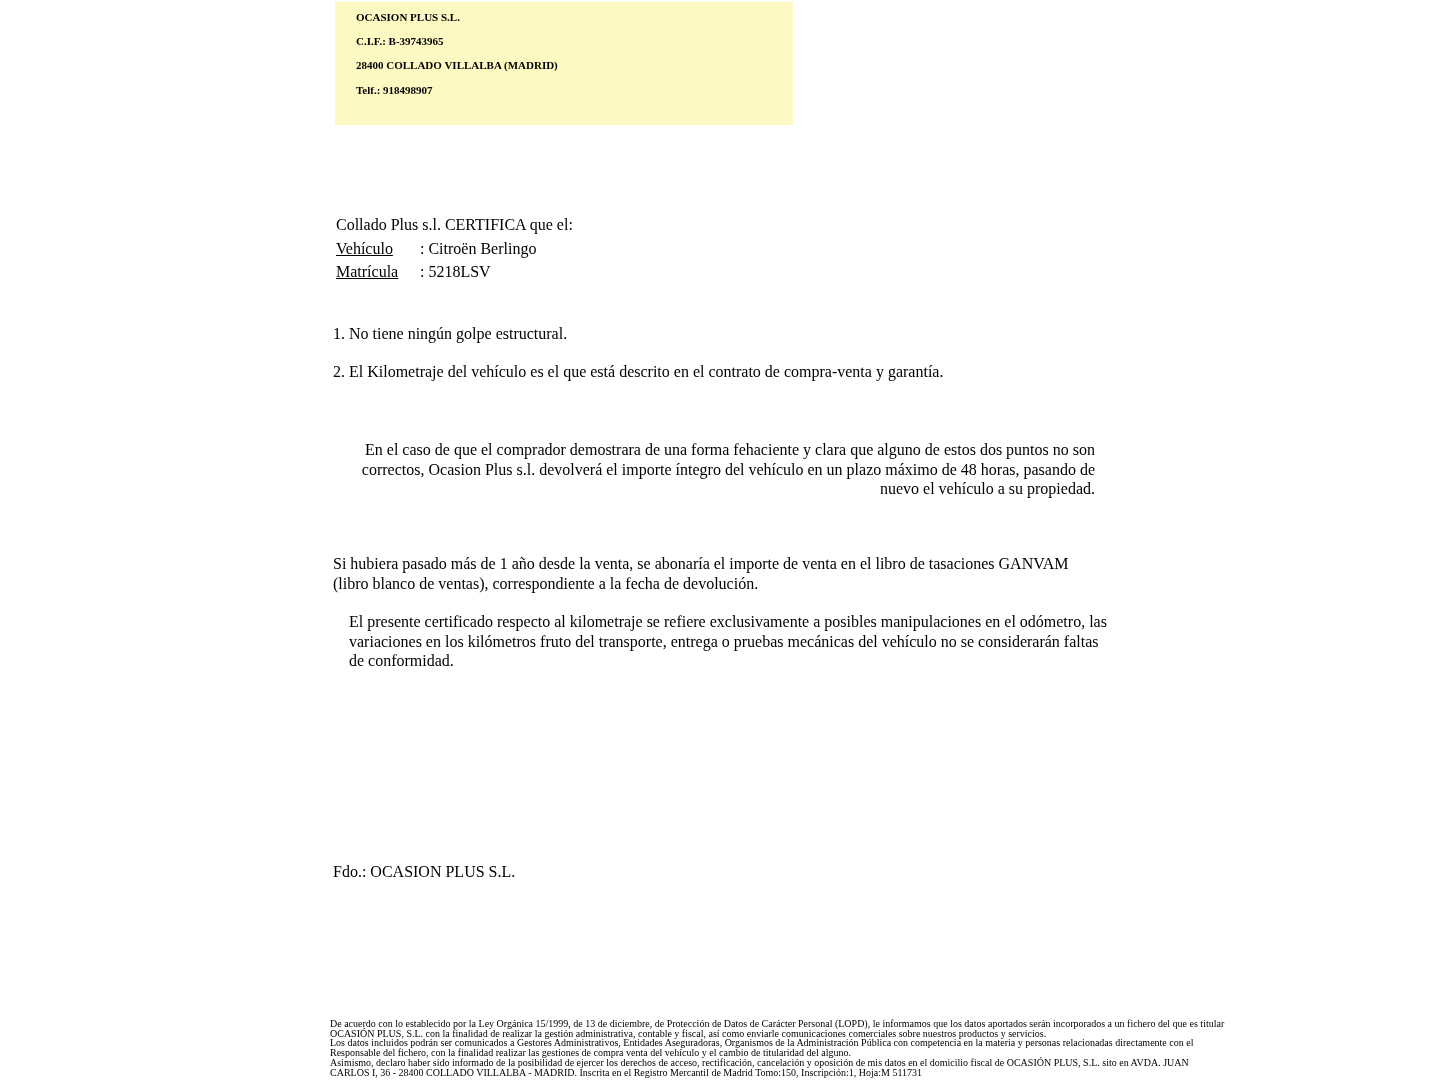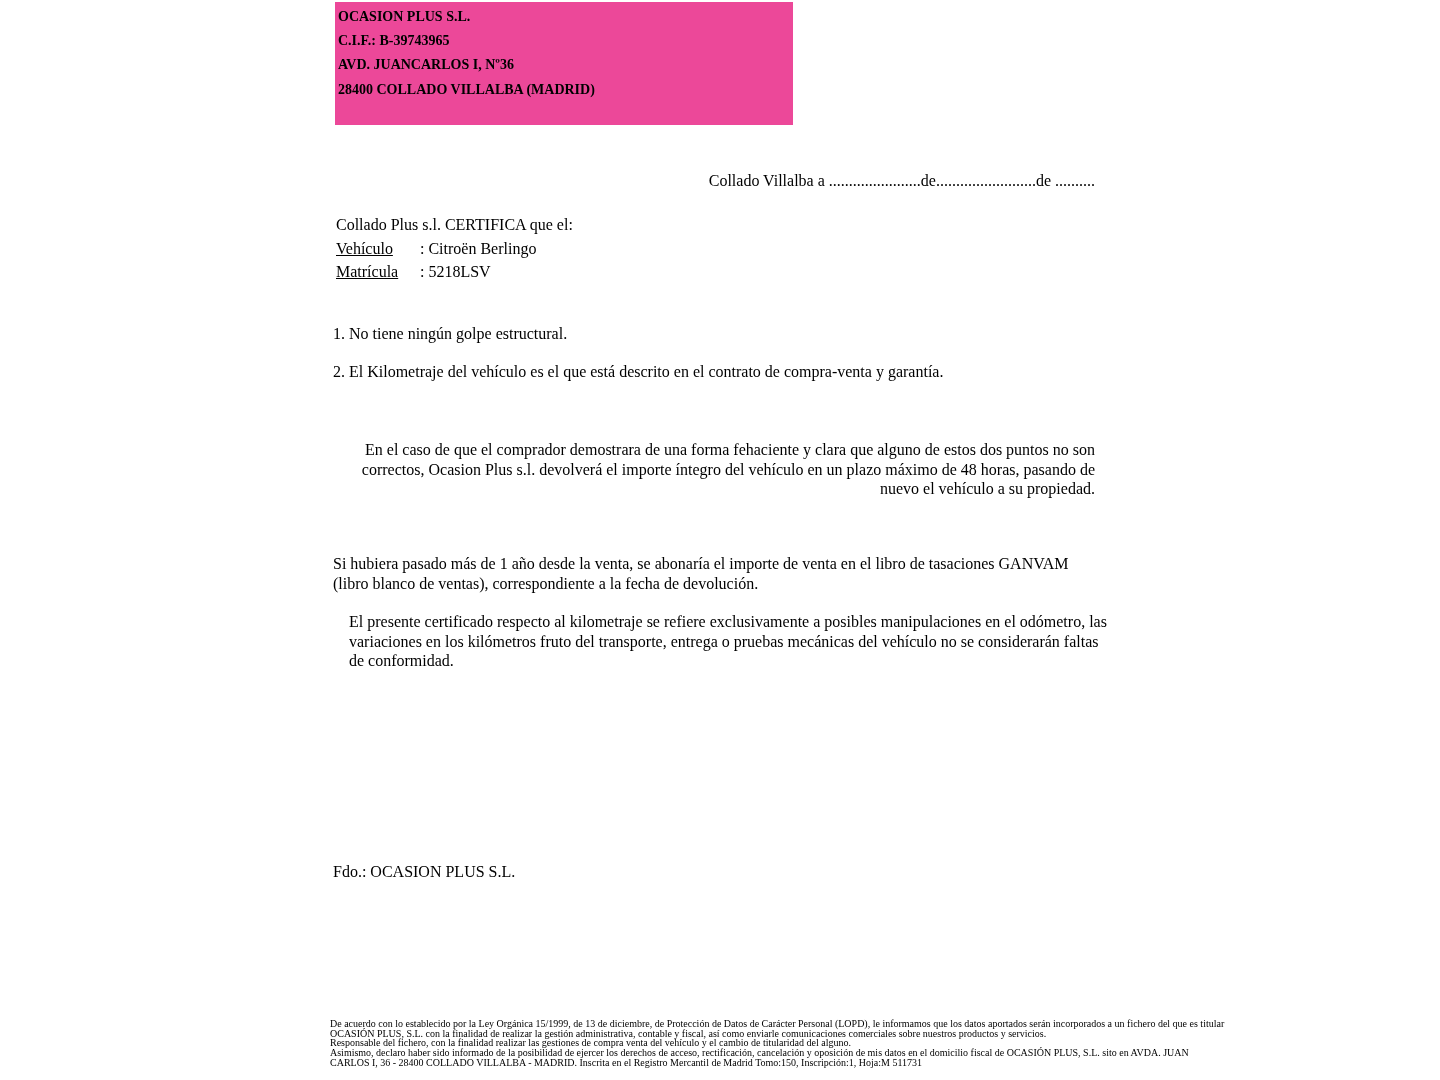--- a/index.html
+++ b/index.html
@@ -11,26 +11,26 @@
     overflow: hidden;
     font-family: "Liberation Serif", serif;
     color: #000000;
   }
   .header-box {
     position: absolute;
     left: 335px;
     top: 2px;
     width: 458px;
     height: 123px;
-    background: #ec4899;
-    padding-left: 3px;
+    background: #fef9c3;
+    padding-left: 21px;
     padding-top: 3px;
     box-sizing: border-box;
     font-weight: bold;
-    font-size: 14px;
+    font-size: 11px;
     line-height: 24.2px;
     white-space: nowrap;
   }
   .content {
     position: absolute;
     left: 333px;
     top: 0;
     width: 762px;
     height: 1080px;
     font-size: 16px;
@@ -60,27 +60,26 @@
   }
 </style>
 </head>
 <body>
 
 <div class="page">
 
   <div class="header-box">
     <div>OCASION PLUS S.L.</div>
     <div>C.I.F.: B-39743965</div>
-    <div>AVD. JUANCARLOS I, Nº36</div>
     <div>28400 COLLADO VILLALBA (MADRID)</div>
+    <div>Telf.: 918498907</div>
   </div>
 
   <div class="content">
 
-    <div class="date-line">Collado Villalba a .......................de.........................de ..........</div>
 
     <div class="certify-intro">Collado Plus s.l. CERTIFICA que el:</div>
 
     <div class="kv-vehicle">
       <span class="kv-label"><span class="u">Vehículo</span></span><span>: Citroën Berlingo</span>
     </div>
 
     <div class="kv-plate">
       <span class="kv-label"><span class="u">Matrícula</span></span><span>: 5218LSV</span>
     </div>
@@ -90,19 +89,20 @@
 
     <p class="para-1">En el caso de que el comprador demostrara de una forma fehaciente y clara que alguno de estos dos puntos no son correctos, Ocasion Plus s.l. devolverá el importe íntegro del vehículo en un plazo máximo de 48 horas, pasando de nuevo el vehículo a su propiedad.</p>
     <p class="para-3">Si hubiera pasado más de 1 año desde la venta, se abonaría el importe de venta en el libro de tasaciones GANVAM (libro blanco de ventas), correspondiente a la fecha de devolución.</p>
     <p class="para-4">El presente certificado respecto al kilometraje se refiere exclusivamente a posibles manipulaciones en el odómetro, las variaciones en los kilómetros fruto del transporte, entrega o pruebas mecánicas del vehículo no se considerarán faltas de conformidad.</p>
 
     <div class="signature">Fdo.: OCASION PLUS S.L.</div>
 
     <div class="legal">
       <div>De acuerdo con lo establecido por la Ley Orgánica 15/1999, de 13 de diciembre, de Protección de Datos de Carácter Personal (LOPD), le informamos que los datos aportados serán incorporados a un fichero del que es titular</div>
       <div>OCASIÓN PLUS, S.L. con la finalidad de realizar la gestión administrativa, contable y fiscal, así como enviarle comunicaciones comerciales sobre nuestros productos y servicios.</div>
+      <div>Los datos incluidos podrán ser comunicados a Gestores Administrativos, Entidades Aseguradoras, Organismos de la Administración Pública con competencia en la materia y personas relacionadas directamente con el</div>
       <div>Responsable del fichero, con la finalidad realizar las gestiones de compra venta del vehículo y el cambio de titularidad del alguno.</div>
       <div>Asimismo, declaro haber sido informado de la posibilidad de ejercer los derechos de acceso, rectificación, cancelación y oposición de mis datos en el domicilio fiscal de OCASIÓN PLUS, S.L. sito en AVDA. JUAN</div>
       <div>CARLOS I, 36 - 28400 COLLADO VILLALBA - MADRID. Inscrita en el Registro Mercantil de Madrid Tomo:150, Inscripción:1, Hoja:M 511731</div>
     </div>
 
   </div>
 </div>
 
 </body></html>

